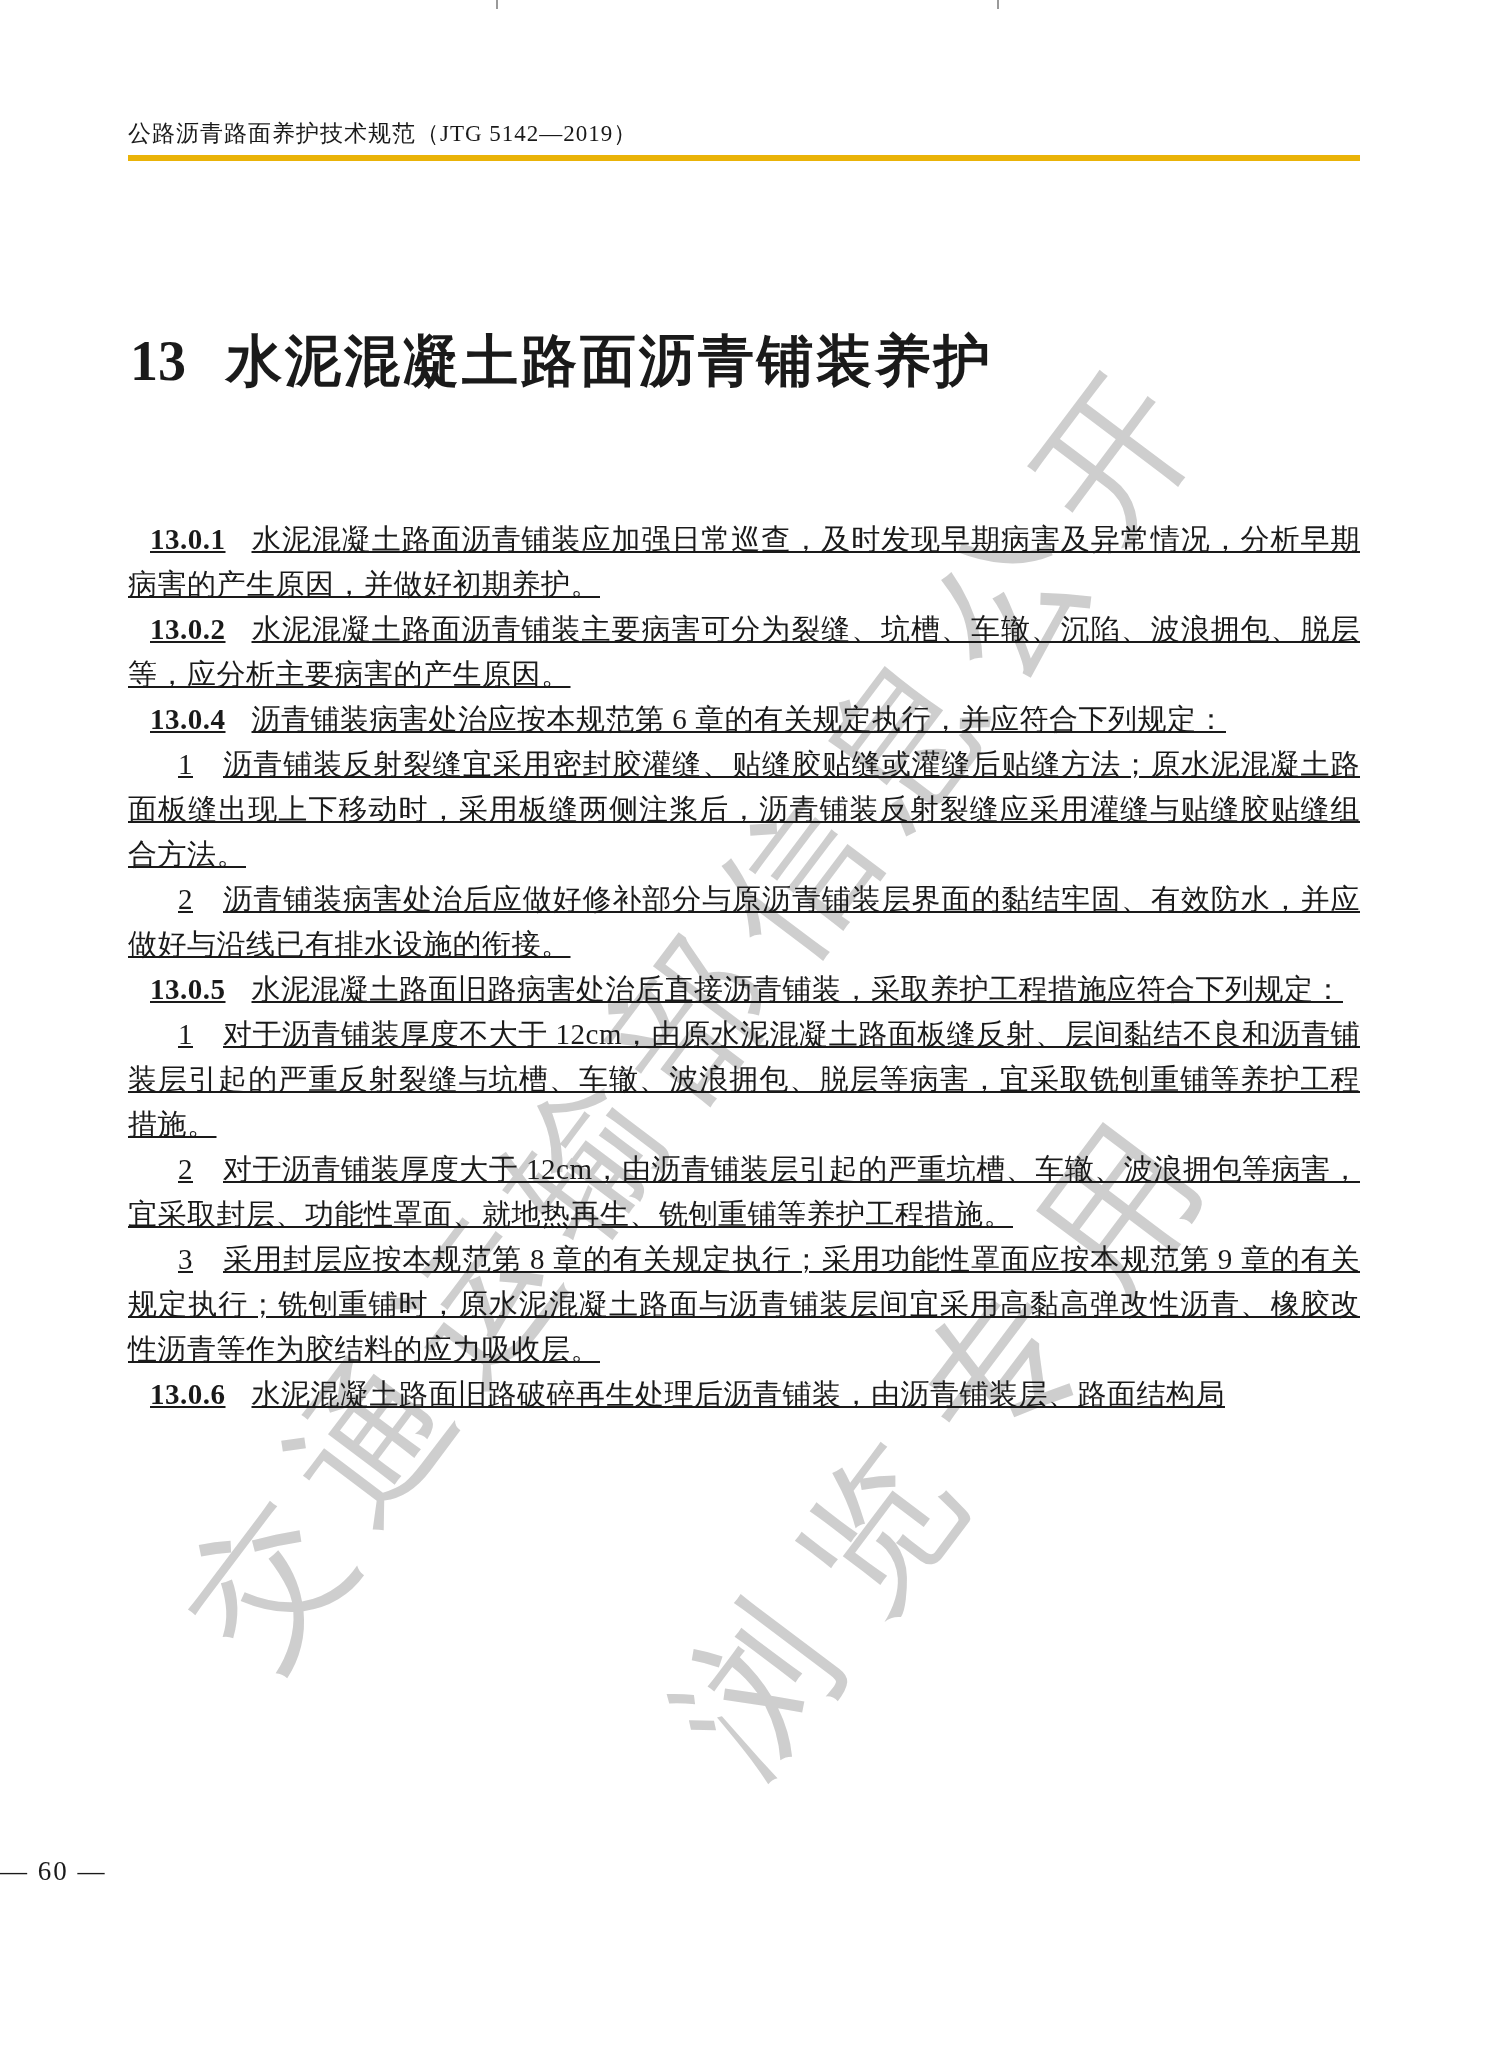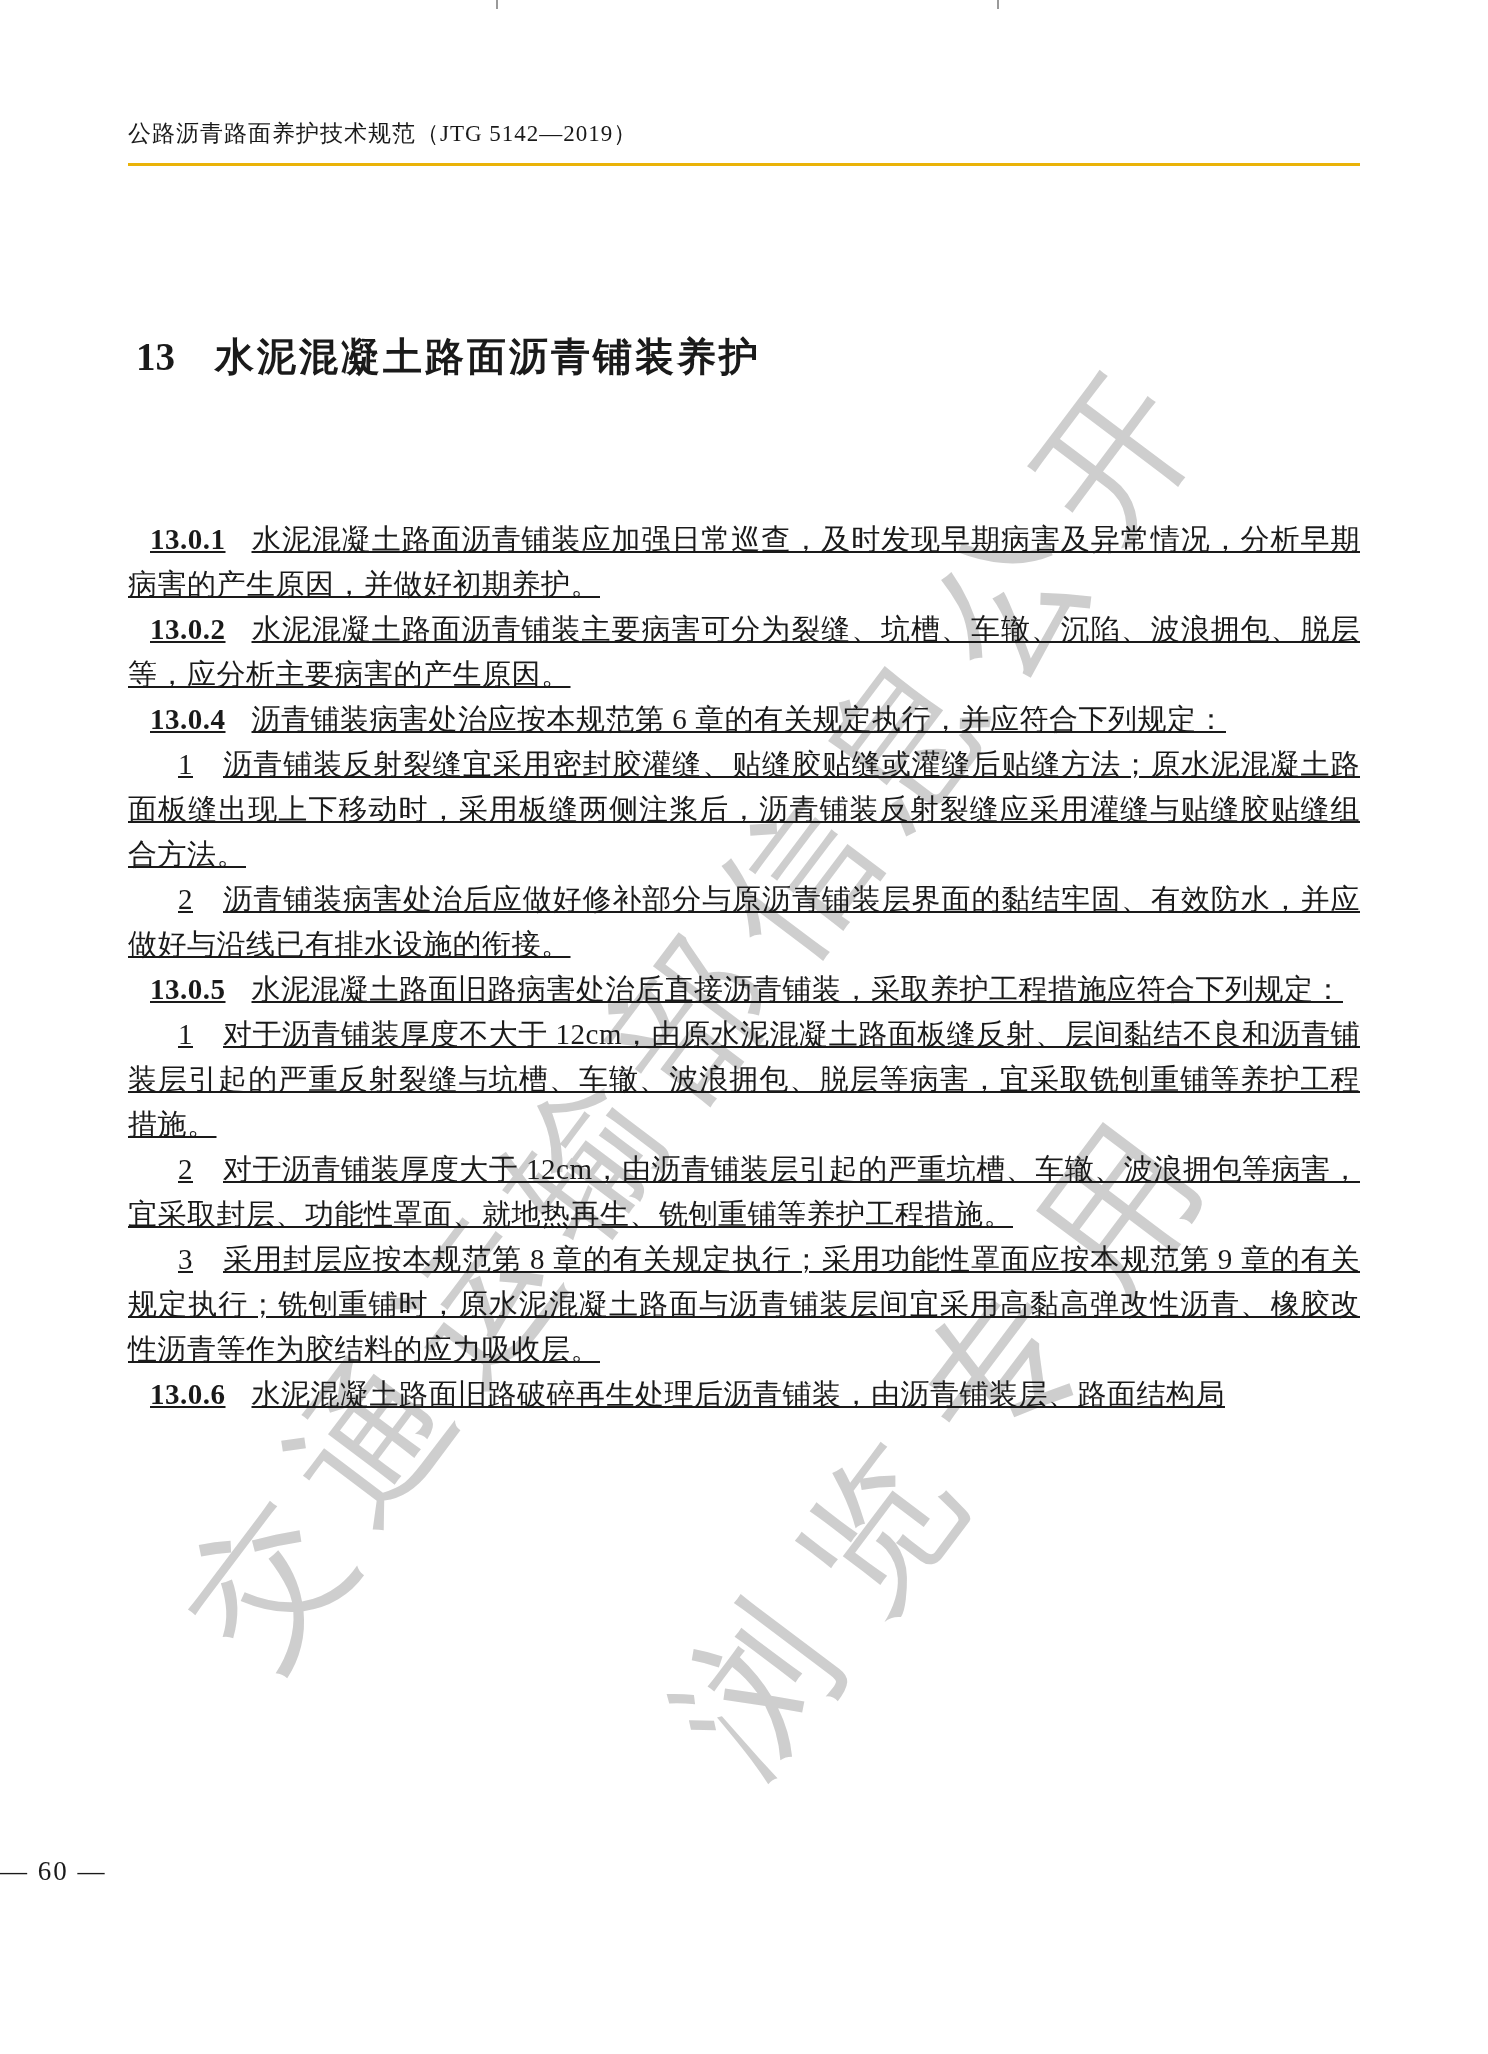--- a/index.html
+++ b/index.html
@@ -34,29 +34,29 @@
   .wm2{
     left:955px;top:1430px;
     font-size:152px;letter-spacing:48px;
     transform:translate(-50%,-50%) rotate(-53deg);
   }
 
   .running-header{
     position:absolute;z-index:1;
     top:118px;left:128px;right:128px;
     font-size:23px;letter-spacing:1px;
-    padding-bottom:14px;
-    border-bottom:3px solid #eab308;
+    padding-bottom:6px;
+    border-bottom:6px solid #eab308;
   }
 
   .chapter-title{
     position:absolute;z-index:1;
     top:322px;left:128px;right:128px;
-    margin:8px;
-    font-size:39px;font-weight:bold;
+    margin:2px;
+    font-size:56px;font-weight:bold;
     letter-spacing:3px;
   }
   .chapter-title .ch-num{margin-right:40px;letter-spacing:0;}
 
   .body-text{
     position:absolute;z-index:1;
     top:517px;left:128px;right:128px;
     font-size:29px;line-height:45px;
     text-align:justify;
     letter-spacing:0.5px;

